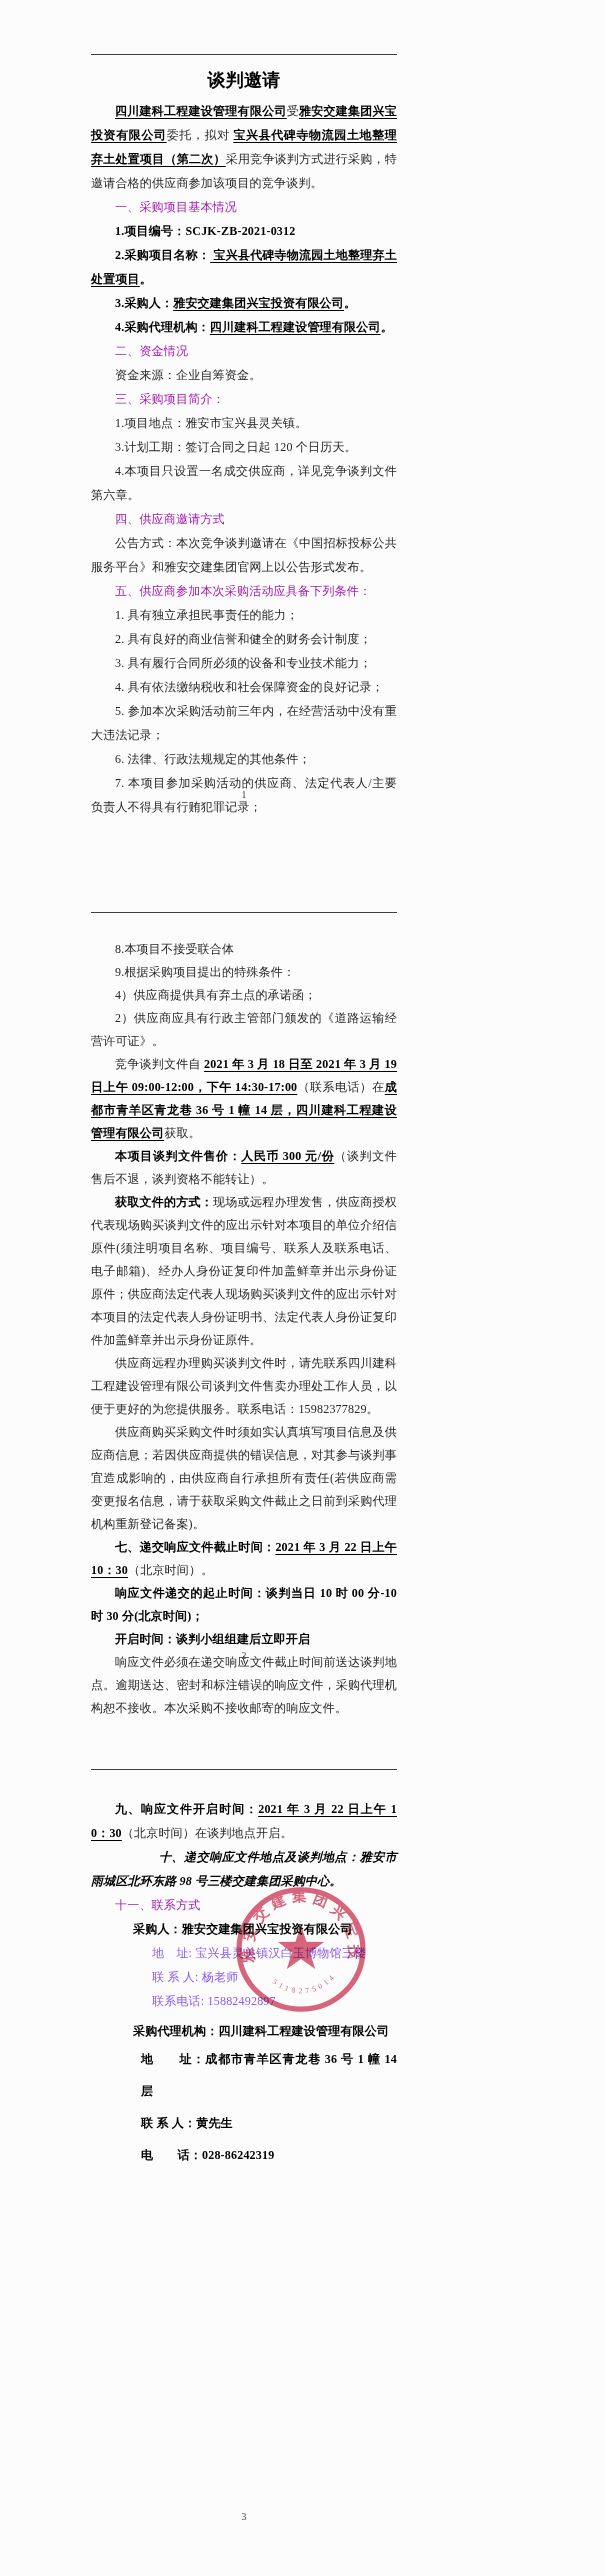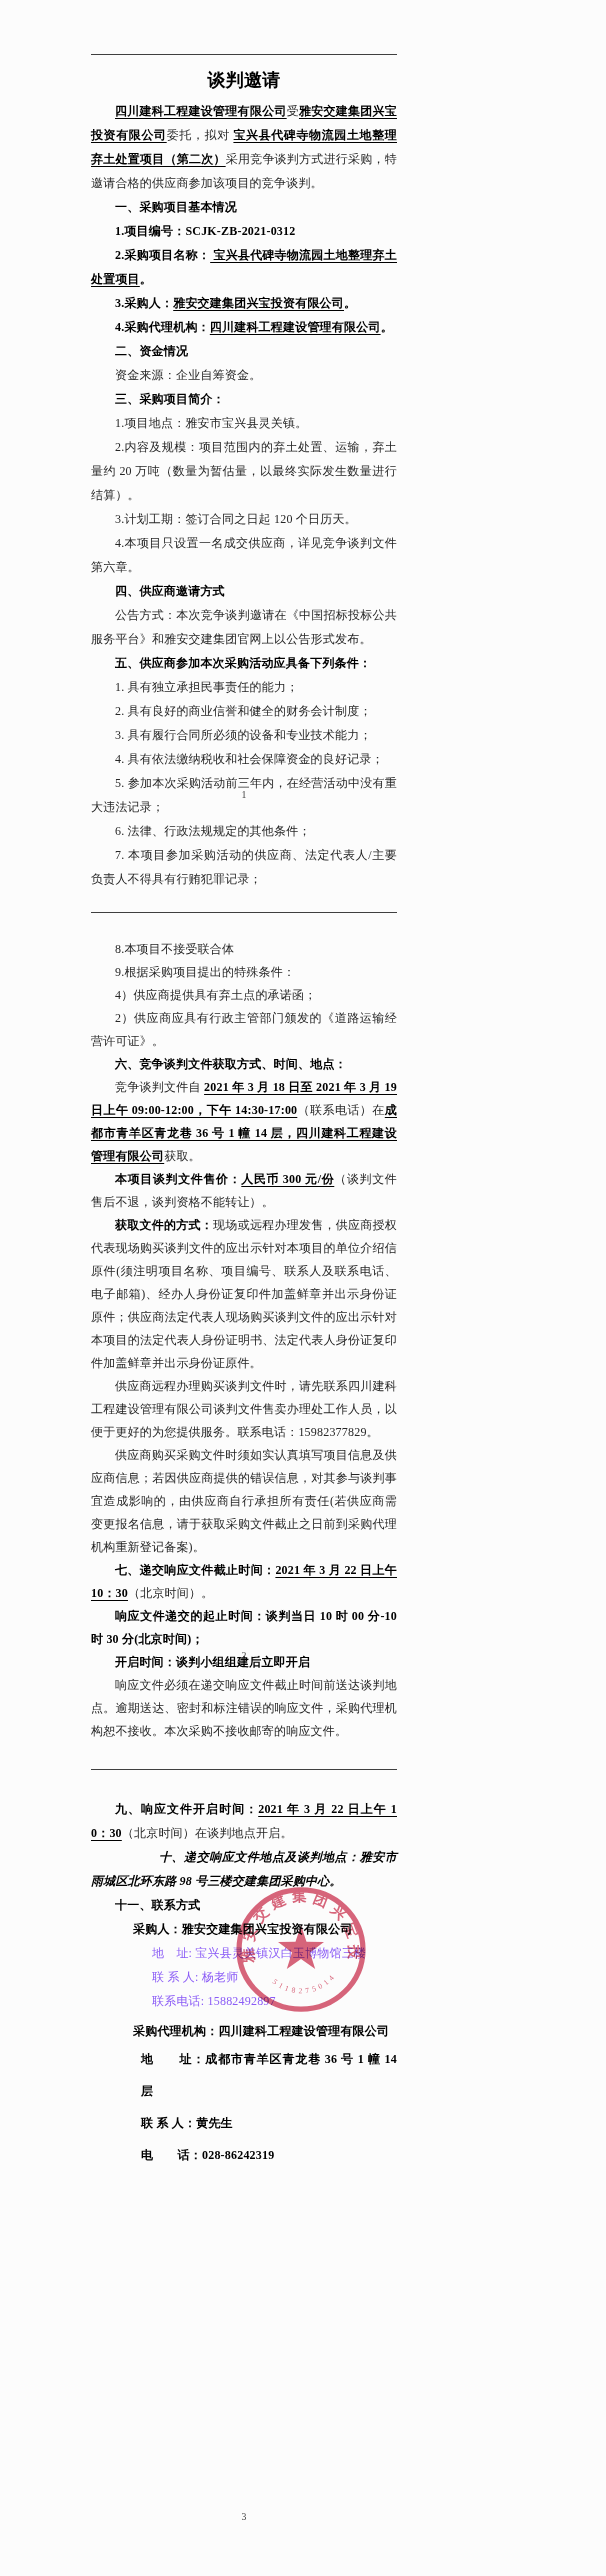--- a/index.html
+++ b/index.html
@@ -13,21 +13,21 @@
   #page2 { top:858px; height:858px; }
   #page3 { top:1715px; height:861px; }
   .rule { height:0; border-top:1.5px solid #3f3f3f; margin-top:54px; }
   .para {
     margin:0; font-size:12px; line-height:24px; color:#262626;
     text-align:justify; letter-spacing:0.2px; word-break:break-all;
   }
   #page2 .para { line-height:23px; }
   .title { font-size:18px; line-height:32px; font-weight:700; text-align:center;
            color:#000; margin:9px 0 3px 0; text-indent:0; }
-  .heading { font-weight:700; color:#000000; text-indent:24px; }
+  .heading { font-weight:400; color:#a21caf; text-indent:24px; }
   .indent { text-indent:24px; }
   .bold { font-weight:700; color:#000; }
   .big-indent { text-indent:68px;font-style:italic; }
   .contact { margin-left:42px; }
   .contact-sub { margin-left:61px; color:#8b5cf6; }
   .gap { margin-top:6px; }
   .wide { line-height:32px; margin-left:50px; }
   .b { font-weight:700; color:#000; }
   .u { text-decoration:underline; text-underline-offset:3px; text-decoration-thickness:1.1px; }
   .content1 { margin-top:9px; }
@@ -56,21 +56,20 @@
         <div class="para indent"><span class="b u">四川建科工程建设管理有限公司</span><span>受</span><span class="b u">雅安交建集团兴宝投资有限公司</span><span>委托，拟对 </span><span class="b u">宝兴县代碑寺物流园土地整理弃土处置项目（第二次）</span><span>采用竞争谈判方式进行采购，特邀请合格的供应商参加该项目的竞争谈判。</span></div>
         <div class="para heading"><span>一、采购项目基本情况</span></div>
         <div class="para indent bold"><span>1.项目编号：SCJK-ZB-2021-0312</span></div>
         <div class="para indent bold"><span>2.采购项目名称：</span><span class="u"> 宝兴县代碑寺物流园土地整理弃土处置项目</span><span>。</span></div>
         <div class="para indent bold"><span>3.采购人：</span><span class="u">雅安交建集团兴宝投资有限公司</span><span>。</span></div>
         <div class="para indent bold"><span>4.采购代理机构：</span><span class="u">四川建科工程建设管理有限公司</span><span>。</span></div>
         <div class="para heading"><span>二、资金情况</span></div>
         <div class="para indent"><span>资金来源：企业自筹资金。</span></div>
         <div class="para heading"><span>三、采购项目简介：</span></div>
         <div class="para indent"><span>1.项目地点：雅安市宝兴县灵关镇。</span></div>
-        <div class="para indent"><span>2.内容及规模：项目范围内的弃土处置、运输，弃土量约 20 万吨（数量为暂估量，以最终实际发生数量进行结算）。</span></div>
         <div class="para indent"><span>3.计划工期：签订合同之日起 120 个日历天。</span></div>
         <div class="para indent"><span>4.本项目只设置一名成交供应商，详见竞争谈判文件第六章。</span></div>
         <div class="para heading"><span>四、供应商邀请方式</span></div>
         <div class="para indent"><span>公告方式：本次竞争谈判邀请在《中国招标投标公共服务平台》和雅安交建集团官网上以公告形式发布。</span></div>
         <div class="para heading"><span>五、供应商参加本次采购活动应具备下列条件：</span></div>
         <div class="para indent"><span>1. 具有独立承担民事责任的能力；</span></div>
         <div class="para indent"><span>2. 具有良好的商业信誉和健全的财务会计制度；</span></div>
         <div class="para indent"><span>3. 具有履行合同所必须的设备和专业技术能力；</span></div>
         <div class="para indent"><span>4. 具有依法缴纳税收和社会保障资金的良好记录；</span></div>
         <div class="para indent"><span>5. 参加本次采购活动前三年内，在经营活动中没有重大违法记录；</span></div>
@@ -80,21 +79,20 @@
     <div class="pagenum">1</div>
   </div>
 
   <div class="page" id="page2">
     <div class="rule"></div>
     <div class="content2">
         <div class="para indent"><span>8.本项目不接受联合体</span></div>
         <div class="para indent"><span>9.根据采购项目提出的特殊条件：</span></div>
         <div class="para indent"><span>4）供应商提供具有弃土点的承诺函；</span></div>
         <div class="para indent"><span>2）供应商应具有行政主管部门颁发的《道路运输经营许可证》。</span></div>
-        <div class="para heading"><span>六、竞争谈判文件获取方式、时间、地点：</span></div>
         <div class="para indent"><span>竞争谈判文件自 </span><span class="b u">2021 年 3 月 18 日至 2021 年 3 月 19 日上午 09:00-12:00，下午 14:30-17:00</span><span>（联系电话）在</span><span class="b u">成都市青羊区青龙巷 36 号 1 幢 14 层，四川建科工程建设管理有限公司</span><span>获取。</span></div>
         <div class="para indent"><span class="b">本项目谈判文件售价：</span><span class="b u">人民币 300 元/份</span><span>（谈判文件售后不退，谈判资格不能转让）。</span></div>
         <div class="para indent"><span class="b">获取文件的方式：</span><span>现场或远程办理发售，供应商授权代表现场购买谈判文件的应出示针对本项目的单位介绍信原件(须注明项目名称、项目编号、联系人及联系电话、电子邮箱)、经办人身份证复印件加盖鲜章并出示身份证原件；供应商法定代表人现场购买谈判文件的应出示针对本项目的法定代表人身份证明书、法定代表人身份证复印件加盖鲜章并出示身份证原件。</span></div>
         <div class="para indent"><span>供应商远程办理购买谈判文件时，请先联系四川建科工程建设管理有限公司谈判文件售卖办理处工作人员，以便于更好的为您提供服务。联系电话：15982377829。</span></div>
         <div class="para indent"><span>供应商购买采购文件时须如实认真填写项目信息及供应商信息；若因供应商提供的错误信息，对其参与谈判事宜造成影响的，由供应商自行承担所有责任(若供应商需变更报名信息，请于获取采购文件截止之日前到采购代理机构重新登记备案)。</span></div>
         <div class="para indent"><span class="b">七、递交响应文件截止时间：</span><span class="b u">2021 年 3 月 22 日上午 10：30</span><span>（北京时间）。</span></div>
         <div class="para indent bold"><span>响应文件递交的起止时间：谈判当日 10 时 00 分-10 时 30 分(北京时间)；</span></div>
         <div class="para indent bold"><span>开启时间：谈判小组组建后立即开启</span></div>
         <div class="para indent"><span>响应文件必须在递交响应文件截止时间前送达谈判地点。逾期送达、密封和标注错误的响应文件，采购代理机构恕不接收。本次采购不接收邮寄的响应文件。</span></div>
       </div>

